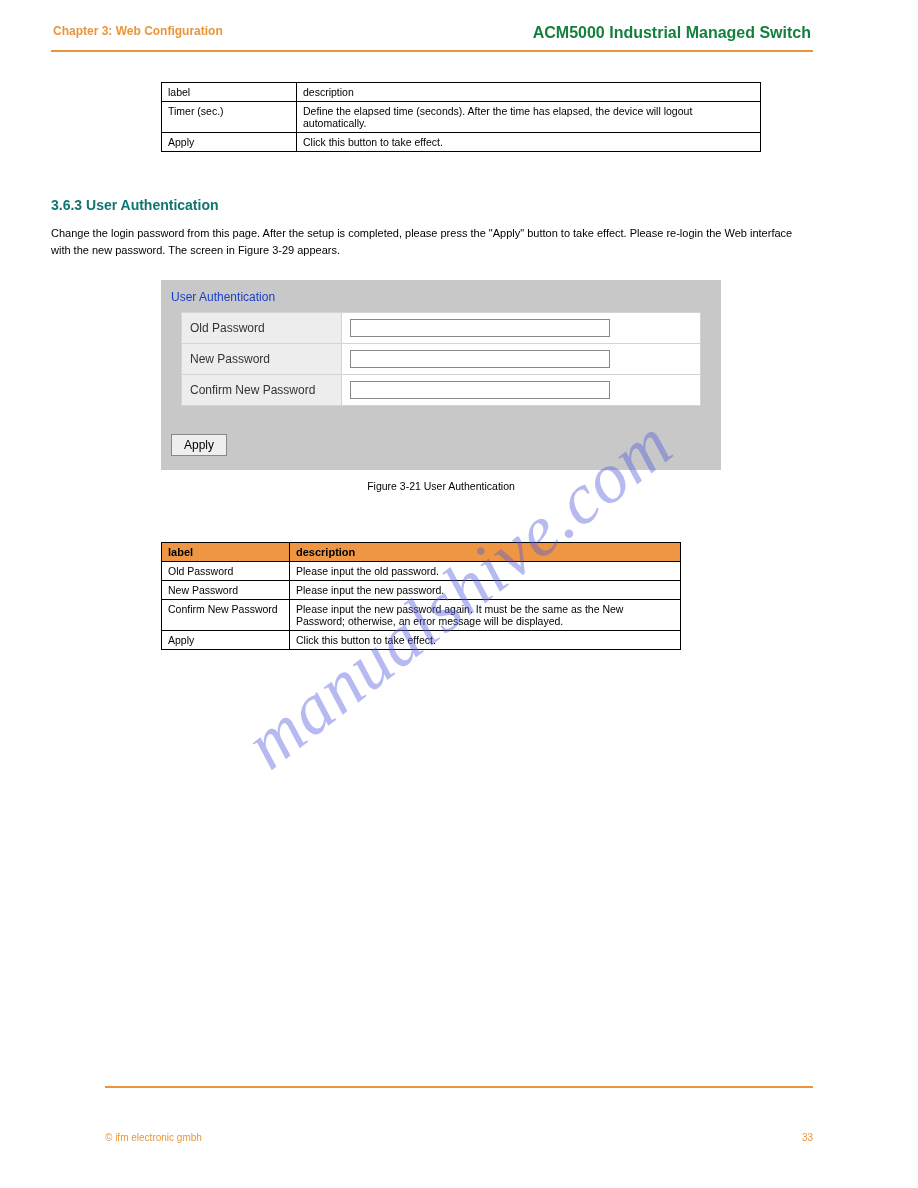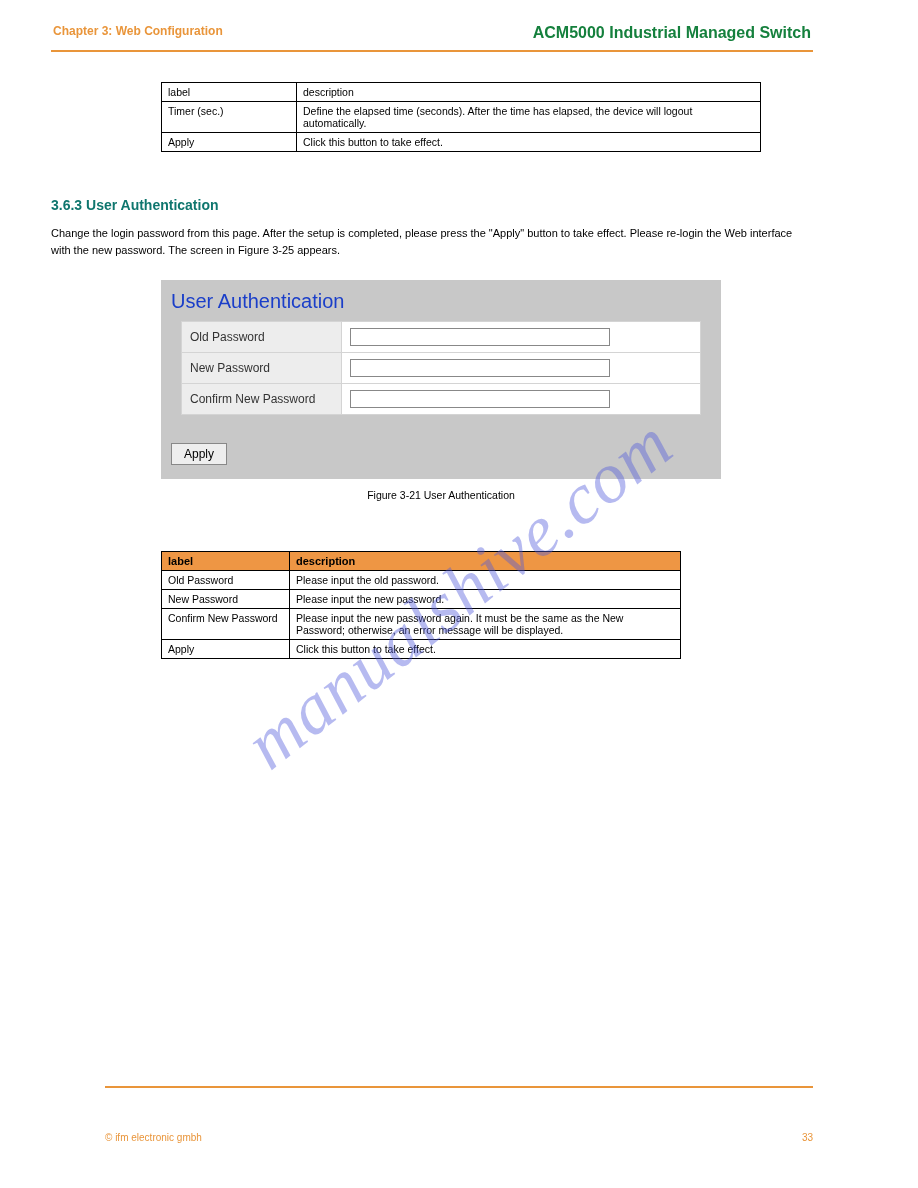--- a/index.html
+++ b/index.html
@@ -68,21 +68,21 @@
   .ua-panel {
     width: 560px;
     background: #c8c8c8;
     margin-left: 110px;
     padding: 10px 0 14px 0;
     position: relative;
     font-size: 12px;
   }
   .ua-title {
     color: #1a3ec9;
-    font-size: 20px;
+    font-size: 12px;
     padding: 0 0 8px 10px;
   }
   .ua-table {
     border-collapse: collapse;
     width: 520px;
     margin: 0 auto;
     background: #fff;
   }
   .ua-table td {
     border: 1px solid #d4d4d4;
@@ -192,21 +192,21 @@
       <td class="c2">Define the elapsed time (seconds). After the time has elapsed, the device will logout automatically.</td>
     </tr>
     <tr>
       <td class="c1">Apply</td>
       <td class="c2">Click this button to take effect.</td>
     </tr>
   </tbody>
     </table>
 
   <h2 class="section-heading">3.6.3 User Authentication</h2>
-  <p class="section-body">Change the login password from this page. After the setup is completed, please press the "Apply" button to take effect. Please re-login the Web interface with the new password. The screen in Figure 3-25 appears.</p>
+  <p class="section-body">Change the login password from this page. After the setup is completed, please press the "Apply" button to take effect. Please re-login the Web interface with the new password. The screen in Figure 3-29 appears.</p>
 
   <div class="ua-panel">
     <div class="ua-title">User Authentication</div>
     <table class="ua-table">
       <tbody>
           <tr>
         <td class="label-cell">Old Password</td>
         <td>
           <input type="password" style="">
         </td>

